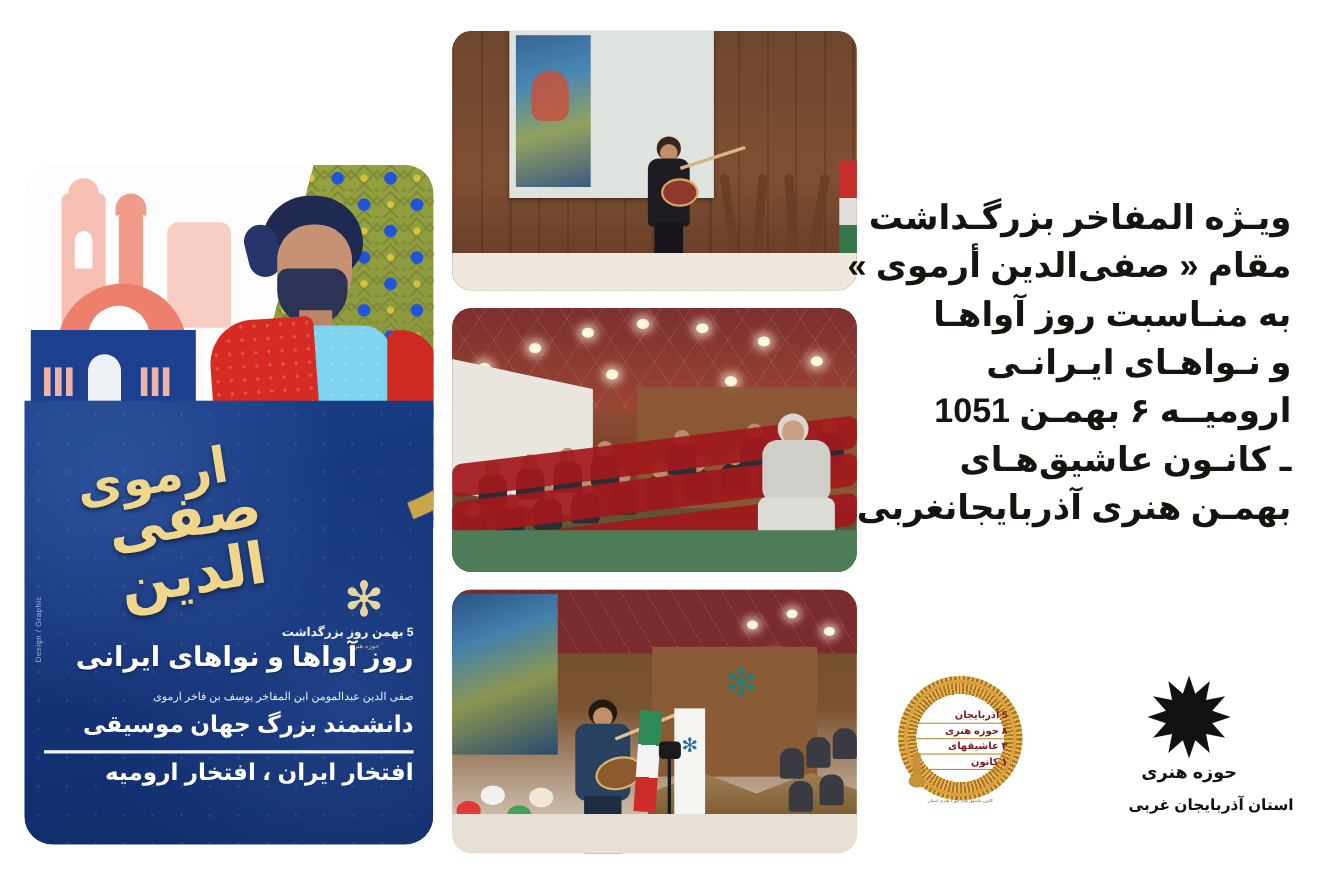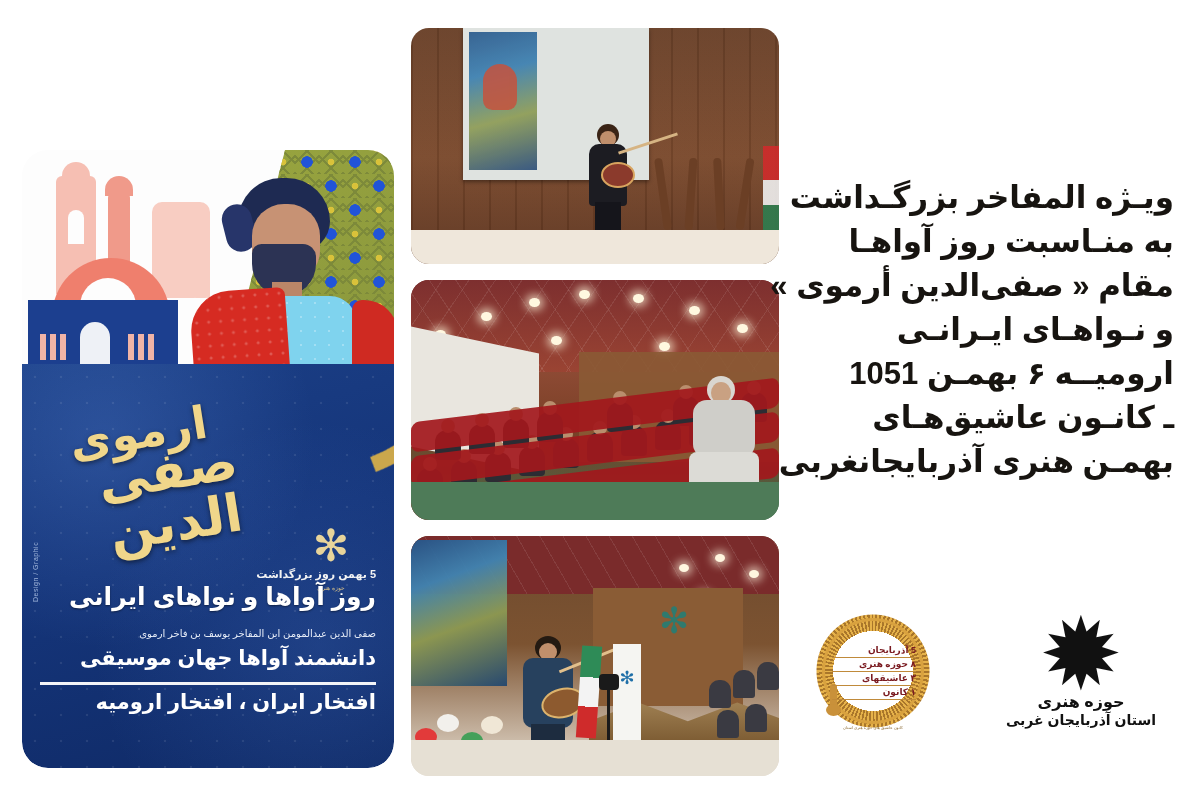--- a/index.html
+++ b/index.html
@@ -263,21 +263,21 @@
   .logo-howzeh{position:absolute;right:0;top:0;width:190px;height:162px;}
   .logo-howzeh .burst{
     position:absolute;left:8px;top:2px;width:174px;height:112px;
     color:#111;font-size:100px;line-height:112px;text-align:center;
   }
   .logo-howzeh .script{
     position:absolute;left:0;right:0;top:96px;text-align:center;
     direction:rtl;color:#111;font-weight:bold;
   }
   .logo-howzeh .script .s1t{display:block;font-size:16px;}
-  .logo-howzeh .script .s2t{display:block;font-size:14px;margin-top:1px;}
+  .logo-howzeh .script .s2t{display:block;font-size:14px;margin-top:11px;text-align:right;}
 </style>
 </head>
 <body>
 
 <div class="stage">
 
   <div class="poster">
     <div class="poster-white"></div>
 
     <div class="sky-a"></div>
@@ -319,21 +319,21 @@
     </div>
 
     <div class="star-emblem">
       <span>✻</span>
       <span class="sub">حوزه هنری</span>
     </div>
 
     <div class="pline p-date">5 بهمن روز بزرگداشت</div>
     <div class="pline p-title">روز آواها و نواهای ایرانی</div>
     <div class="pline p-name">صفی الدین عبدالمومن ابن المفاخر یوسف بن فاخر ارموی</div>
-    <div class="pline p-sci">دانشمند آواها جهان موسیقی</div>
+    <div class="pline p-sci">دانشمند بزرگ جهان موسیقی</div>
     <div class="p-rule"></div>
     <div class="pline p-pride">افتخار ایران ، افتخار ارومیه</div>
 
     <div class="designer">Design / Graphic</div>
   </div>
 
   <div class="photo ph1">
     <div class="scene s1">
       <div class="wood"></div>
       <div class="screen"></div>
@@ -448,22 +448,22 @@
         <u style="left:50px;top:2px"></u>
         <u style="left:10px;top:50px"></u>
         <u style="left:38px;top:44px"></u>
       </div>
       <div class="floor"></div>
     </div>
   </div>
 
   <div class="headline">
     <span>ویـژه المفاخر بزرگـداشت</span>
+    <span>مقام « صفی‌الدین أرموی »</span>
     <span>به منـاسبت روز آواهـا</span>
-    <span>مقام « صفی‌الدین أرموی »</span>
     <span>و  نـواهـای ایـرانـی</span>
     <span>ارومیــه ۶ بهمـن 1051</span>
     <span>ـ کانـون عاشیق‌هـای</span>
     <span>بهمـن هنری آذربایجانغربی</span>
   </div>
 
   <div class="logos">
 
     <div class="logo-medallion">
       <div class="ring"></div>

